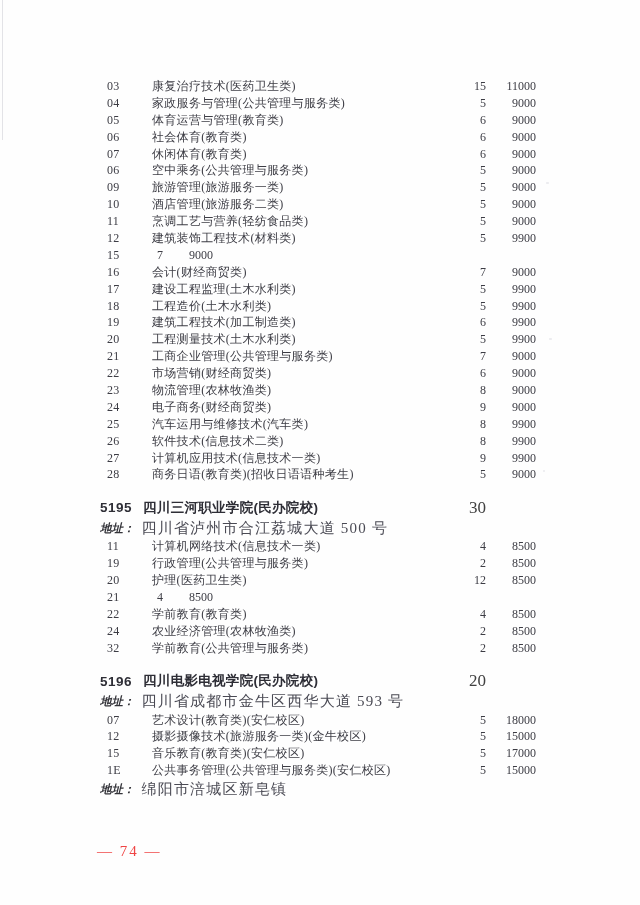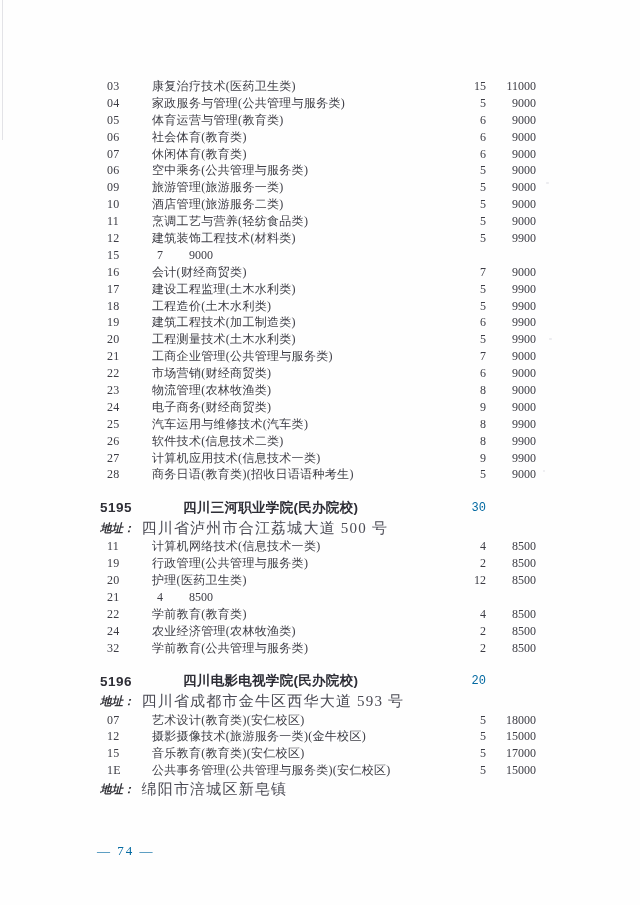--- a/index.html
+++ b/index.html
@@ -27,41 +27,41 @@
   .col-code{flex:none;width:22px;}
   .col-name{flex:1;overflow:hidden;margin-left:23px;}
   .col-count{flex:none;width:34px;text-align:right;letter-spacing:0;}
   .col-fee{flex:none;width:50px;text-align:right;letter-spacing:0;}
   .school-header{
     display:flex;align-items:center;height:21px;margin-top:14px;
     font-family:"Liberation Sans","DejaVu Sans",sans-serif;
     font-weight:bold;font-size:13.5px;color:#2e2e36;white-space:nowrap;
   }
   .school-code{flex:none;margin-right:11px;letter-spacing:.5px;}
-  .school-name{flex:1;letter-spacing:.3px;overflow:hidden;margin-left:40px;}
+  .school-name{flex:1;letter-spacing:.3px;overflow:hidden;}
   .school-total{
     flex:none;width:34px;text-align:right;
-    font-family:Liberation Mono, monospace;
-    font-weight:normal;font-size:12px;color:#0369a1;
+    font-family:Liberation Serif, serif;
+    font-weight:normal;font-size:17px;color:#404040;
   }
   .school-header .hdr-spacer{flex:none;width:50px;}
   .school-address{
     display:flex;align-items:center;height:20px;white-space:nowrap;
   }
   .address-label{
     flex:none;
     font-family:"Liberation Sans","DejaVu Sans",sans-serif;
     font-weight:bold;font-size:11.5px;color:#333339;margin-right:7px;font-style:italic;
   }
   .address-text{
     font-size:15px;color:#4a4a54;letter-spacing:1.2px;
   }
   .footer{
     position:absolute;left:97px;top:843px;
-    font-size:13px;color:#0369a1;letter-spacing:2px;white-space:nowrap;
+    font-size:15px;color:#ef4444;letter-spacing:2px;white-space:nowrap;
   }
 </style>
 </head>
 <body>
 
 <div class="page">
   <div class="edge-line"></div>
   <div class="speck" style="left:546px;top:182px;width:3px;height:2px;"></div>
   <div class="speck" style="left:549px;top:338px;width:3px;height:2px;"></div>
   <div class="speck" style="left:543px;top:470px;width:2px;height:2px;"></div>

